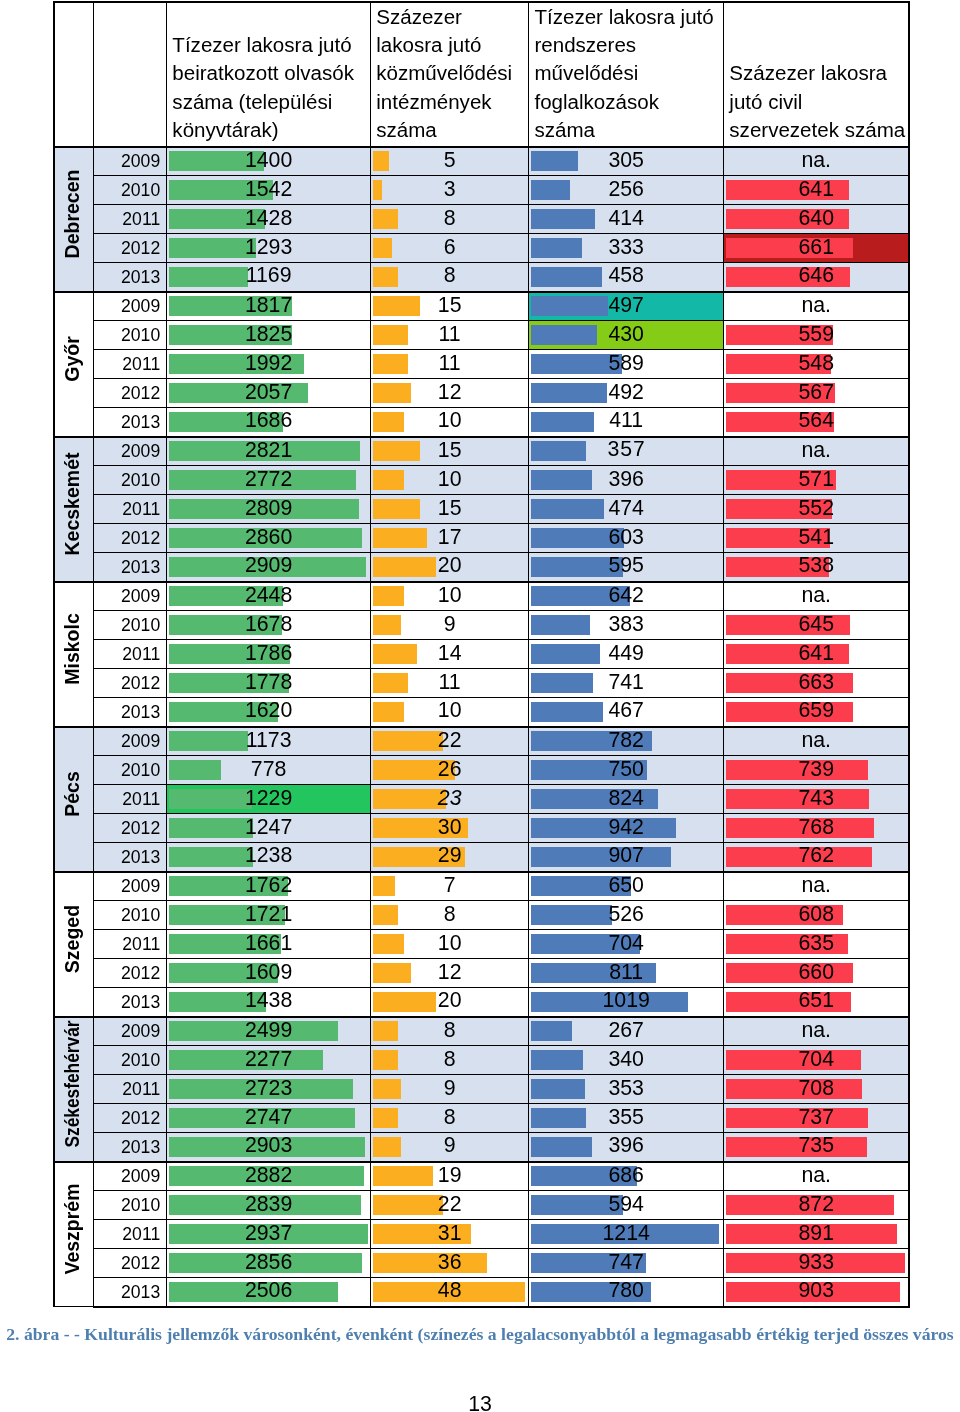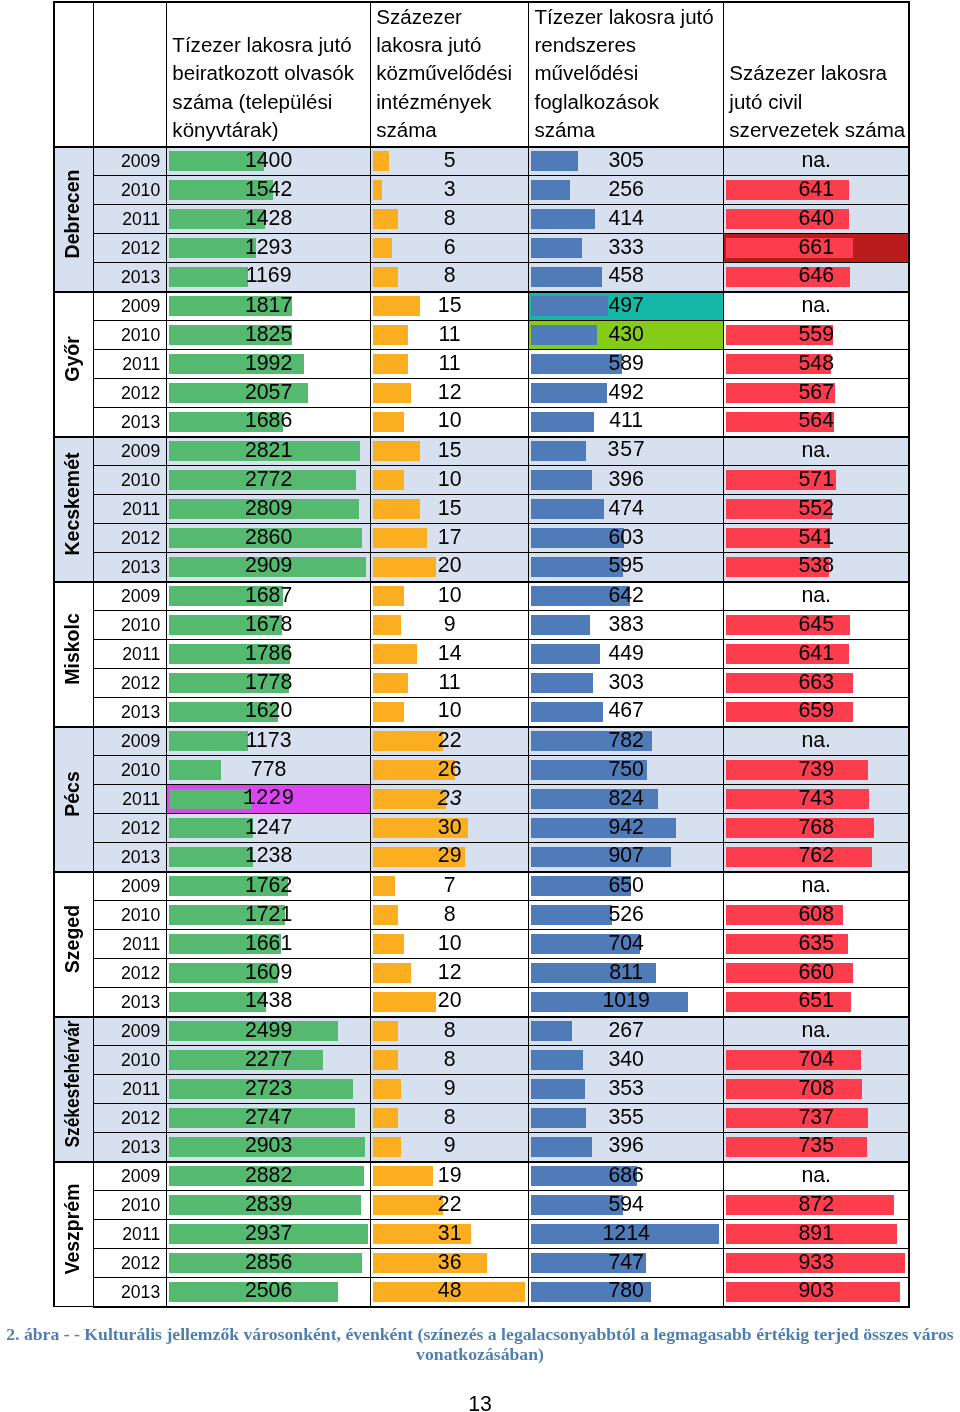--- a/index.html
+++ b/index.html
@@ -470,21 +470,21 @@
             <span class="bar-val">538</span>
           </td>
         </tr>
         <tr class="drow plain first-of-city">
           <td class="city-cell plain-cell" rowspan="5" style="background: rgb(255, 255, 255);">
             <span class="city-label">Miskolc</span>
           </td>
           <td class="year-cell" style="background: rgb(255, 255, 255);">2009</td>
           <td class="bar-cell" style="background: rgb(255, 255, 255);">
             <div class="bar bar-readers" style="background: rgb(85, 185, 111); width: 114.19px;"></div>
-            <span class="bar-val">1687</span>
+            <span class="bar-val">2448</span>
           </td>
           <td class="bar-cell" style="background: rgb(255, 255, 255);">
             <div class="bar bar-inst" style="background: rgb(251, 174, 32); width: 31.75px;"></div>
             <span class="bar-val">10</span>
           </td>
           <td class="bar-cell" style="background: rgb(255, 255, 255);">
             <div class="bar bar-prog" style="background: rgb(79, 124, 185); width: 99.26px;"></div>
             <span class="bar-val">642</span>
           </td>
           <td class="bar-cell last" style="background: rgb(255, 255, 255);">
@@ -534,21 +534,21 @@
           <td class="bar-cell" style="background: rgb(255, 255, 255);">
             <div class="bar bar-readers" style="background: rgb(85, 185, 111); width: 120.35px;"></div>
             <span class="bar-val">1778</span>
           </td>
           <td class="bar-cell" style="background: rgb(255, 255, 255);">
             <div class="bar bar-inst" style="background: rgb(251, 174, 32); width: 34.92px;"></div>
             <span class="bar-val">11</span>
           </td>
           <td class="bar-cell" style="background: rgb(255, 255, 255);">
             <div class="bar bar-prog" style="background: rgb(79, 124, 185); width: 62.62px;"></div>
-            <span class="bar-val">303</span>
+            <span class="bar-val">741</span>
           </td>
           <td class="bar-cell last" style="background: rgb(255, 255, 255);">
             <div class="bar bar-ngos" style="background: rgb(252, 61, 77); width: 127.7px;"></div>
             <span class="bar-val">663</span>
           </td>
         </tr>
         <tr class="drow plain last-of-city">
           <td class="year-cell" style="background: rgb(255, 255, 255);">2013</td>
           <td class="bar-cell" style="background: rgb(255, 255, 255);">
             <div class="bar bar-readers" style="background: rgb(85, 185, 111); width: 109.65px;"></div>
@@ -602,21 +602,21 @@
             <div class="bar bar-prog" style="background: rgb(79, 124, 185); width: 115.96px;"></div>
             <span class="bar-val">750</span>
           </td>
           <td class="bar-cell last" style="background: rgb(214, 224, 238);">
             <div class="bar bar-ngos" style="background: rgb(252, 61, 77); width: 142.33px;"></div>
             <span class="bar-val">739</span>
           </td>
         </tr>
         <tr class="drow shaded">
           <td class="year-cell" style="background: rgb(214, 224, 238);">2011</td>
-          <td class="bar-cell" style="background: #d946ef; font-family: Liberation Mono, monospace;">
+          <td class="bar-cell" style="background: #22c55e;">
             <div class="bar bar-readers" style="background: rgb(85, 185, 111); width: 83.19px;"></div>
             <span class="bar-val">1229</span>
           </td>
           <td class="bar-cell" style="background: rgb(214, 224, 238); font-style: italic;">
             <div class="bar bar-inst" style="background: rgb(251, 174, 32); width: 73.03px;"></div>
             <span class="bar-val">23</span>
           </td>
           <td class="bar-cell" style="background: rgb(214, 224, 238);">
             <div class="bar bar-prog" style="background: rgb(79, 124, 185); width: 127.4px;"></div>
             <span class="bar-val">824</span>
@@ -953,16 +953,15 @@
           <td class="bar-cell last" style="background: rgb(255, 255, 255);">
             <div class="bar bar-ngos" style="background: rgb(252, 61, 77); width: 173.92px;"></div>
             <span class="bar-val">903</span>
           </td>
         </tr>
       </tbody>
   </table>
 
   <div id="caption" style="color: rgb(79, 127, 175);">
       <div class="cap-line">2. ábra - - Kulturális jellemzők városonként, évenként (színezés a legalacsonyabbtól a legmagasabb értékig terjed összes város</div>
-      <div class="cap-line">vonatkozásában)</div>
     </div>
   <div id="page-number">13</div>
 </div>
 
 </body></html>

